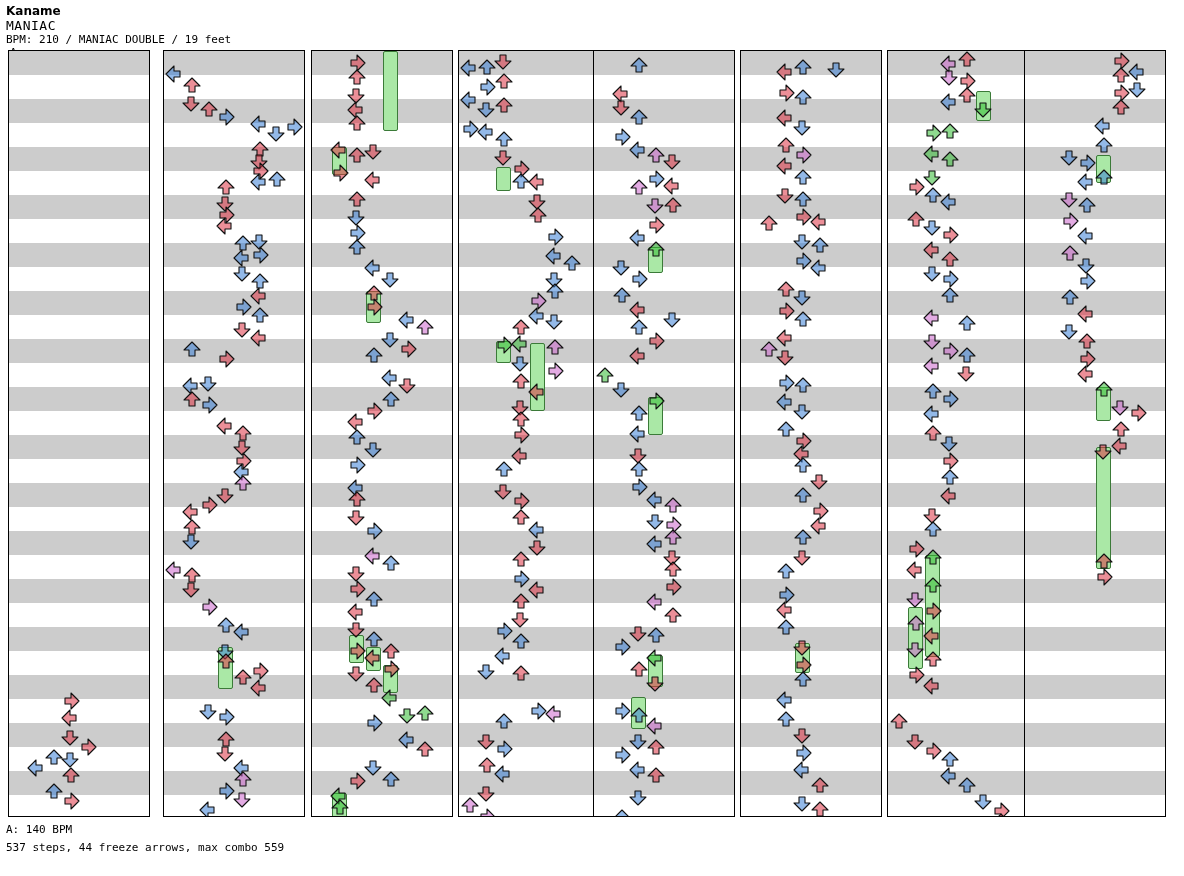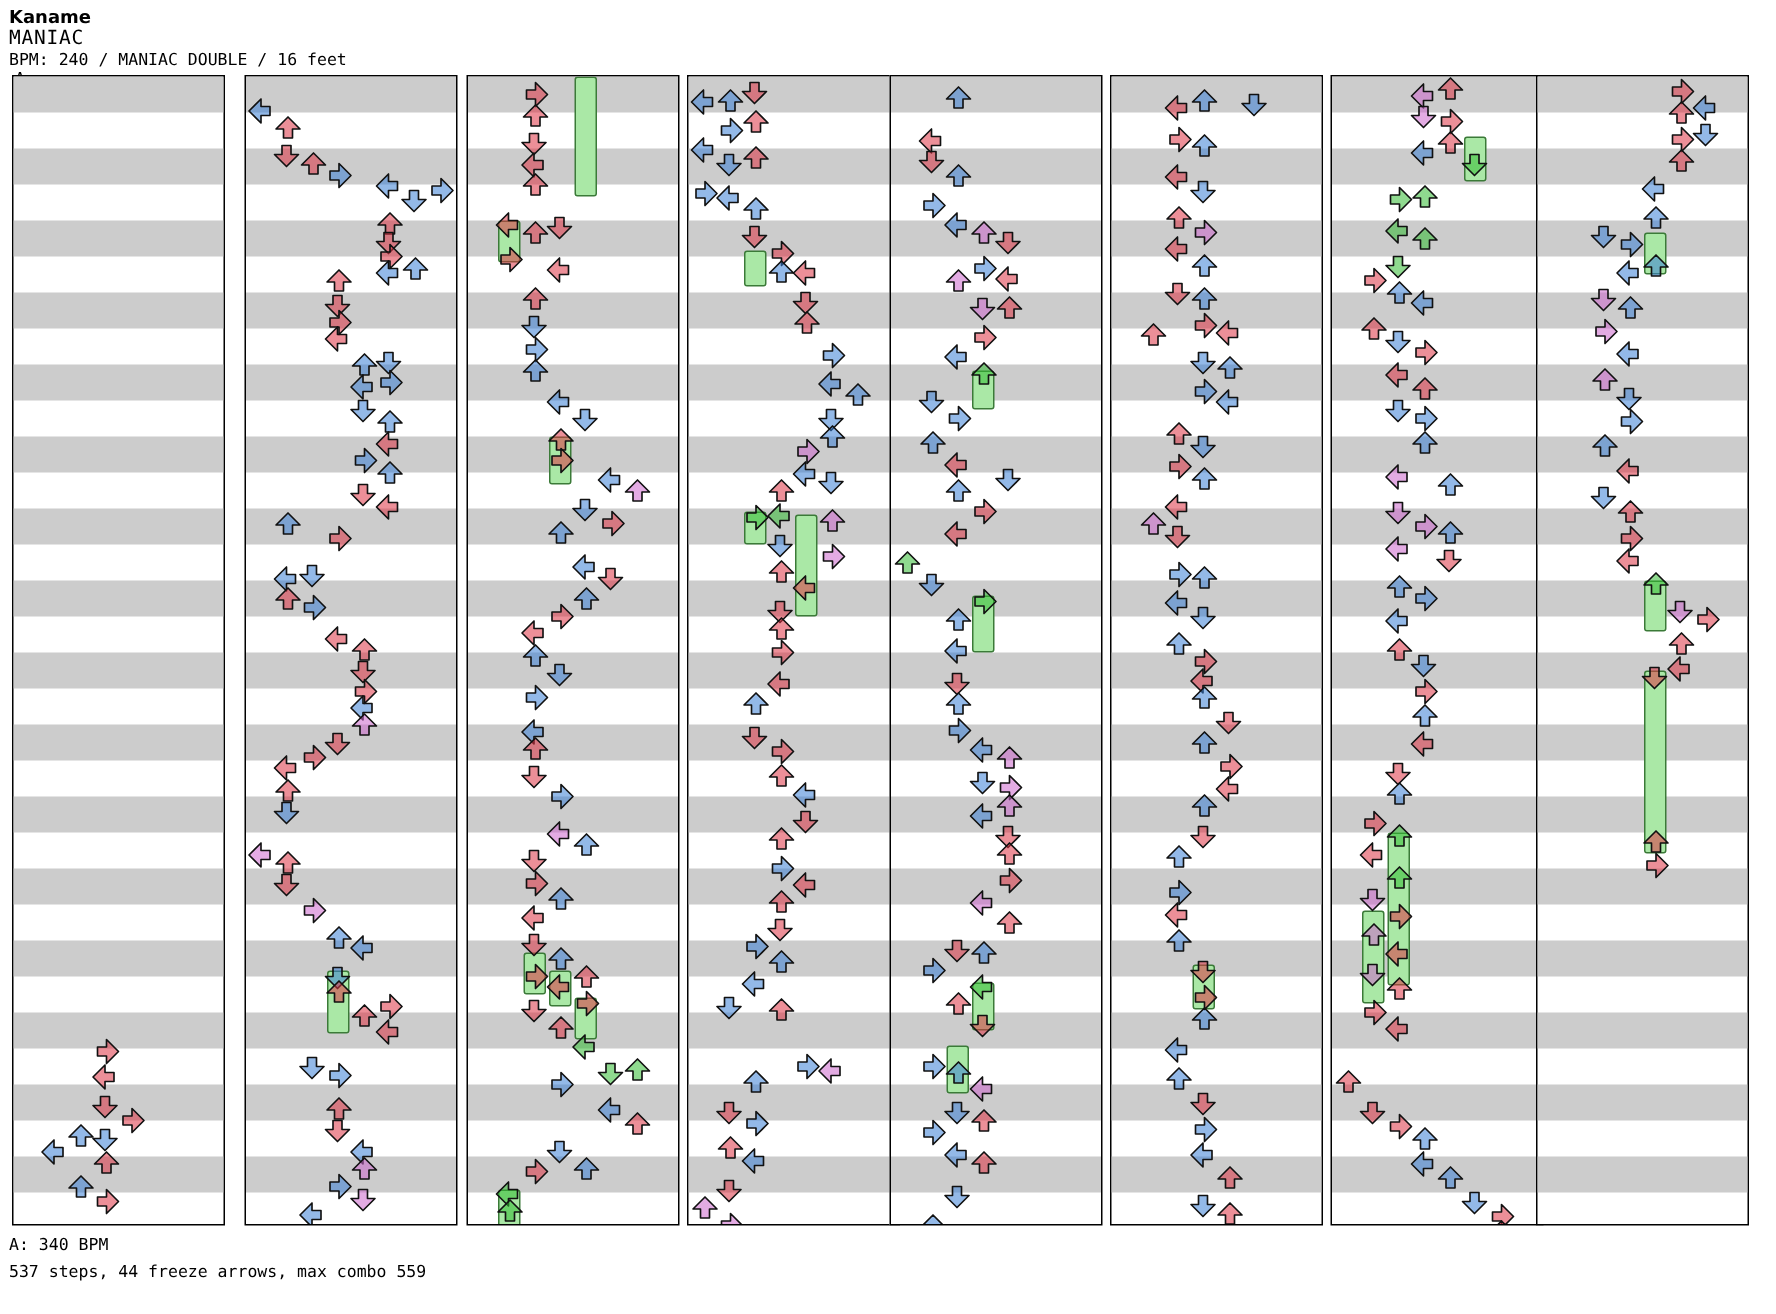--- a/index.html
+++ b/index.html
@@ -19,21 +19,21 @@
   .note{position:absolute;width:20px;height:20px;}
   .note svg{display:block;}
   .freeze{position:absolute;width:13px;background:#aae8a6;border:1px solid #3b7a38;border-radius:2px;}
 </style>
 </head>
 <body>
 
 <div id="header">
   <div id="title">Kaname</div>
   <div id="songname">MANIAC</div>
-  <div id="meta">BPM: 240 / MANIAC DOUBLE / 16 feet</div>
+  <div id="meta">BPM: 210 / MANIAC DOUBLE / 19 feet</div>
 </div>
 <div id="difflabel">A</div>
 
 <div id="chart-area">
     <div class="column" style="left: 8px;">
       <div class="measure shade" style="top: 0px;"></div>
       <div class="measure" style="top: 24px;"></div>
       <div class="measure shade" style="top: 48px;"></div>
       <div class="measure" style="top: 72px;"></div>
       <div class="measure shade" style="top: 96px;"></div>
@@ -2355,14 +2355,14 @@
         </svg>
       </div>
       <div class="note" style="left: 69px; top: 516px;">
         <svg width="19" height="19" viewBox="0 0 19 19" style="transform:rotate(180deg)">
           <polygon points="9,1 9,6 15,6 15,12 9,12 9,17 1,9" fill="#dd3344" fill-opacity="0.55" stroke="#111" stroke-width="1.1" stroke-linejoin="round"></polygon>
         </svg>
       </div>
     </div>
   </div>
 
-<div id="footer1">A: 340 BPM</div>
+<div id="footer1">A: 140 BPM</div>
 <div id="footer2">537 steps, 44 freeze arrows, max combo 559</div>
 
 </body></html>

